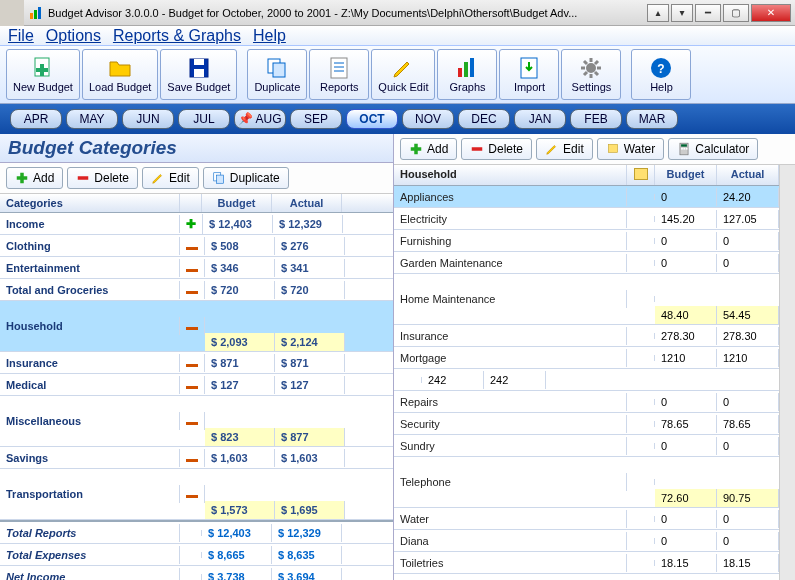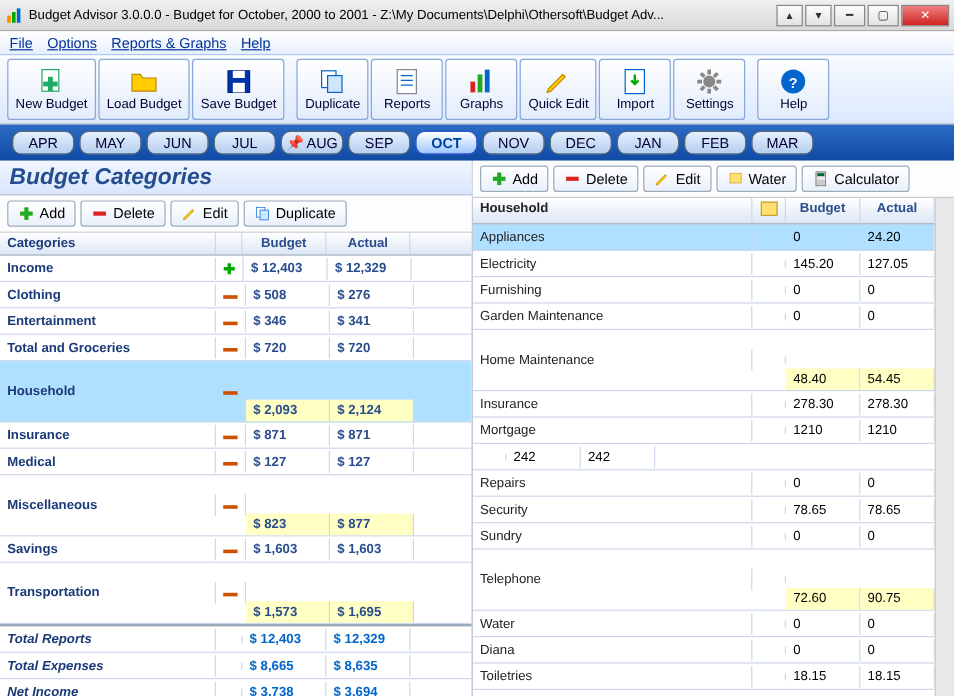--- a/index.html
+++ b/index.html
@@ -1,30 +1,30 @@
 <!DOCTYPE html>
 <html><head>
 <meta charset="utf-8">
 <style>
 * { box-sizing: border-box; margin: 0; padding: 0; font-family: Tahoma, Arial, sans-serif; font-size: 12px; }
 body { background: #d4d0c8; width: 795px; height: 580px; overflow: hidden; }
 
 
-.title-bar { height: 26px; background: linear-gradient(#f0f0f0, #d8d8d8); border-bottom: 1px solid #aaa; display: flex; align-items: center; padding: 0 4px; }
+.title-bar { height: 26px; background: linear-gradient(#f0f0f0, #d8d8d8); border-bottom: 1px solid #aaa; display: flex; align-items: center; padding: 0 4px; margin-left: 24px; }
 .title-bar .app-icon { width: 16px; height: 16px; margin-right: 4px; display: inline-flex; align-items: center; justify-content: center; color: #ffa500; }
 .title-bar .title-text { flex: 0 0 auto; font-size: 11px; color: #000; white-space: nowrap; }
 .title-bar .spacer { flex: 1; }
 .win-btns { display: flex; gap: 2px; }
 .win-btn { width: 26px; height: 18px; border: 1px solid #888; background: linear-gradient(#fdfdfd,#e2e2e2); display: flex; align-items: center; justify-content: center; font-size: 10px; color: #333; cursor: pointer; }
 .win-btn.min-up,.win-btn.min-dn{width:22px;}
 .win-btn.close { background: linear-gradient(#f08080,#d02020); color: #fff; width: 40px; }
 
 
 .menu-bar { height: 20px; background: linear-gradient(#fff,#e8f0fb); border-bottom: 1px solid #aac6ff; display: flex; align-items: center; padding: 0 8px; gap: 12px; }
-.menu-item { color: #003399; text-decoration: underline; cursor: pointer; font-size: 12px; }
+.menu-item { color: #003399; text-decoration: underline; cursor: pointer; font-size: 16px; }
 
 
 .toolbar { height: 58px; background: linear-gradient(#f8fbff,#dbe9ff); border-bottom: 1px solid #9ac; display: flex; align-items: stretch; padding: 3px 6px; gap: 2px; }
 .tool-btn { flex: 0 0 auto; min-width: 60px; border: 1px solid #8aa6d6; border-radius: 3px; background: linear-gradient(#fff,#e2ecfc); display: flex; flex-direction: column; align-items: center; justify-content: center; padding: 2px 6px; cursor: pointer; gap: 1px; }
 .tool-btn .icon { width: 24px; height: 24px; display: flex; align-items: center; justify-content: center; }
 .tool-btn .lbl { font-size: 11px; color: #003; }
 .tool-sep { width: 6px; }
 
 
 .month-bar { height: 30px; background: linear-gradient(#2b6cc4,#0f4aa5); display: flex; align-items: center; padding: 0 10px; gap: 4px; }
@@ -155,34 +155,34 @@
           <line x1="7" y1="7" x2="17" y2="7" stroke="#06c"></line>
           <line x1="7" y1="11" x2="17" y2="11" stroke="#06c"></line>
           <line x1="7" y1="15" x2="17" y2="15" stroke="#06c"></line>
         </svg>
       </span>
       <span class="lbl">Reports</span>
     </div>
     <div class="tool-btn">
       <span class="icon">
         <svg width="24" height="24" viewBox="0 0 24 24">
+          <path d="M3 21l3-1 12-12-2-2L4 18z" fill="#fc0" stroke="#b80"></path>
+        </svg>
+      </span>
+      <span class="lbl">Quick Edit</span>
+    </div>
+    <div class="tool-btn">
+      <span class="icon">
+        <svg width="24" height="24" viewBox="0 0 24 24">
           <rect x="3" y="12" width="4" height="9" fill="#d22"></rect>
           <rect x="9" y="6" width="4" height="15" fill="#2a2"></rect>
           <rect x="15" y="2" width="4" height="19" fill="#06c"></rect>
         </svg>
       </span>
       <span class="lbl">Graphs</span>
-    </div>
-    <div class="tool-btn">
-      <span class="icon">
-        <svg width="24" height="24" viewBox="0 0 24 24">
-          <path d="M3 21l3-1 12-12-2-2L4 18z" fill="#fc0" stroke="#b80"></path>
-        </svg>
-      </span>
-      <span class="lbl">Quick Edit</span>
     </div>
     <div class="tool-btn">
       <span class="icon">
         <svg width="24" height="24" viewBox="0 0 24 24">
           <rect x="4" y="2" width="16" height="20" fill="#fff" stroke="#06c"></rect>
           <path d="M12 6v8m-3-3l3 3 3-3" stroke="#0a0" fill="none" stroke-width="2"></path>
         </svg>
       </span>
       <span class="lbl">Import</span>
     </div>

